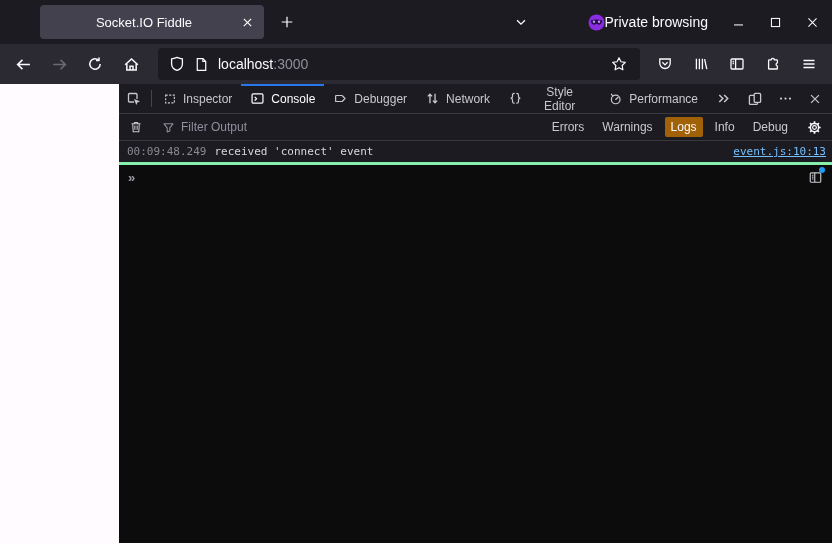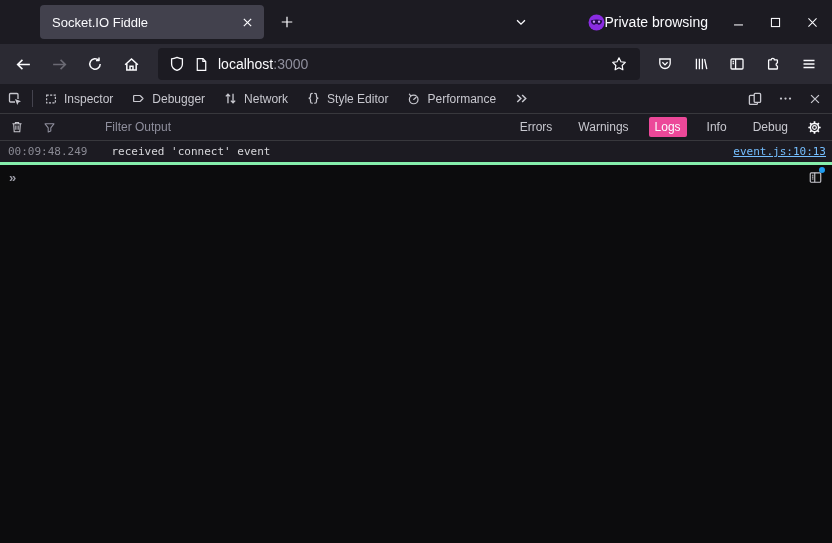--- a/index.html
+++ b/index.html
@@ -5,75 +5,75 @@
   * { box-sizing: border-box; margin: 0; padding: 0; }
   html,body { width: 832px; height: 543px; overflow: hidden; }
   body { background:#1c1b22; font-family:"Liberation Sans",sans-serif; -webkit-font-smoothing:antialiased; }
   button { background:none; border:none; color:inherit; cursor:pointer; font-family:inherit; }
   svg { display:block; }
 
   
   .titlebar { height:44px; background:#1c1b22; display:flex; align-items:center; color:#fbfbfe; }
   .tab { margin-left:40px; width:224px; height:34px; background:#42414d; border-radius:4px;
          display:flex; align-items:center; padding:0 6px 0 12px; font-size:13px; cursor:pointer; }
-  .tab-title { flex:1; white-space:nowrap; overflow:hidden; }
+  .tab-title { flex:1; white-space:nowrap; overflow:hidden;text-align:center; }
   .iconbtn { display:flex; align-items:center; justify-content:center; border-radius:4px; color:#fbfbfe; }
   .tab-close { width:22px; height:22px; border-radius:3px; }
   .newtab { width:30px; height:30px; margin-left:8px; }
   .tb-spacer { flex:1; }
   .tablist-btn { width:30px; height:30px; margin-right:52px; }
   .private-badge { display:flex; align-items:center; font-size:14px; margin-right:16px; }
   .win-controls { display:flex; align-items:center; gap:9px; margin-right:6px; }
   .win-btn { width:28px; height:28px; }
 
   
   .navbar { height:40px; background:#2b2a33; display:flex; align-items:center; padding:12px 6px; gap:2px; color:#fbfbfe; }
   .nav-btn { width:34px; height:32px; display:flex; align-items:center; justify-content:center; border-radius:4px; }
   .nav-btn.disabled { color:#6b6a74; cursor:default; }
   .urlbar { flex:1; height:32px; background:#1c1b22; border-radius:4px; display:flex; align-items:center;
             gap:9px; padding:0 8px 0 11px; margin:0 6px 0 8px; cursor:text; }
   .url-text { font-size:14px; color:#fbfbfe; flex:1; white-space:nowrap; overflow:hidden; }
   .url-port { color:#8f8f9d; }
   .star-btn { width:26px; height:26px; }
 
   
-  .content { display:flex; height:459px;flex-direction:column; }
+  .content { display:flex; height:459px; }
   .page { width:119px; background:#fffbfe; }
   .devtools { flex:1; min-width:0; display:flex; flex-direction:column; background:#0c0c0d; color:#c8c8cf; }
 
   
   .dt-tabbar { height:30px; flex:0 0 30px; background:#1c1b22; border-bottom:1px solid #38383d;
                display:flex; align-items:stretch; font-size:12px; }
   .dt-iconbtn { width:30px; display:flex; align-items:center; justify-content:center; color:#c8c8cf; }
   .vsep { width:1px; background:#44434e; margin:6px 2px; }
   .dt-tab { display:flex; align-items:center; gap:6px; padding:0 9px; position:relative; color:#c8c8cf; font-size:12px; }
   .dt-tab.active { color:#ffffff; }
   .dt-tab.active::before { content:""; position:absolute; top:0; left:0; right:0; height:2px; background:#2878eb; }
   .dt-more { padding:0 9px; display:flex; align-items:center; }
   .dt-right { margin-left:auto; display:flex; align-items:center; padding-right:2px; }
 
   
   .dt-filterbar { height:27px; flex:0 0 27px; background:#1c1b22; border-bottom:1px solid #38383d;
                   display:flex; align-items:center; font-size:12px; padding:0 3px; }
   .trash-btn { width:28px; height:24px; display:flex; align-items:center; justify-content:center; color:#c8c8cf; }
   .filter-wrap { flex:1; display:flex; align-items:center; gap:6px; padding-left:7px; color:#8f8f9d; min-width:0; }
   .filter-input { flex:1; min-width:0; background:transparent; border:none; outline:none; color:#d7d7db;
-                  font-size:12px; font-family:inherit;margin-left:43px; }
+                  font-size:12px; font-family:inherit; }
   .filter-input::placeholder { color:#8f8f9d; }
-  .chip-group { display:flex; align-items:flex-start; gap:14px; }
+  .chip-group { display:flex; align-items:flex-start; gap:6px; }
   .chip { color:#c8c8cf; font-size:12px; padding:3px 6px; border-radius:2px; white-space:nowrap; }
-  .chip.active { background:#ec4899; color:#fbfbfe; }
+  .chip.active { background:#a16207; color:#fbfbfe; }
   .gear-btn { width:30px; height:25px; display:flex; align-items:center; justify-content:center; color:#fbfbfe; }
 
   
   .log-row { height:24px; flex:0 0 24px; background:#1c1b22; border-bottom:3px solid #86efac;
              display:flex; align-items:center; font-family:"DejaVu Sans Mono",monospace; font-size:11px;
              padding:0 6px 0 8px; }
   .log-ts { color:#8a8a94; }
-  .log-msg { color:#d7d7db; margin-left:24px; flex:1; white-space:nowrap; overflow:hidden; }
+  .log-msg { color:#d7d7db; margin-left:8px; flex:1; white-space:nowrap; overflow:hidden; }
   .log-link { color:#75bfff; text-decoration:underline; white-space:nowrap; cursor:pointer; }
 
   .input-row { height:24px; flex:0 0 24px; display:flex; align-items:center; padding:0 7px 0 9px; }
   .prompt { color:#9d9da7; font-size:13px; font-weight:bold; }
   .sidebar-toggle { margin-left:auto; position:relative; width:20px; height:20px; display:flex;
                     align-items:center; justify-content:center; color:#c8c8cf; }
   .notif-dot { position:absolute; top:0px; right:0px; width:6px; height:6px; border-radius:50%; background:#1f9cf0; }
   .dt-fill { flex:1; background:#0c0c0d; }
 </style>
 </head>
@@ -208,20 +208,27 @@
             <path d="M11 8V3.5a1 1 0 0 0-1-1H3.5a1 1 0 0 0-1 1V10a1 1 0 0 0 1 1H8"></path>
             <path d="M8 8l6 2.3-2.6 1.1L10.3 14z" fill="currentColor" stroke="none"></path>
           </svg>
         </button>
         <div class="vsep"></div>
         <button class="dt-tab">
           <svg width="14" height="14" viewBox="0 0 16 16" stroke="currentColor" stroke-width="1.3" fill="none">
             <rect x="3" y="3.5" width="10" height="9" stroke-dasharray="2.4 1.6"></rect>
           </svg>
           <span>Inspector</span>
+        </button>
+        <button class="dt-tab active">
+          <svg width="15" height="15" viewBox="0 0 16 16" stroke="currentColor" stroke-width="1.3" fill="none">
+            <rect x="2.2" y="3" width="11.6" height="10" rx="1.2"></rect>
+              <path d="M5 6.2L7 8.2 5 10.2"></path>
+          </svg>
+          <span>Console</span>
         </button>
         <button class="dt-tab">
           <svg width="15" height="15" viewBox="0 0 16 16" stroke="currentColor" stroke-width="1.3" fill="none" stroke-linejoin="round">
             <path d="M3.4 4.8h5.9a1 1 0 0 1 .7.3l2.8 2.9-2.8 2.9a1 1 0 0 1-.7.3H3.4a.6.6 0 0 1-.6-.6V5.4a.6.6 0 0 1 .6-.6z"></path>
           </svg>
           <span>Debugger</span>
         </button>
         <button class="dt-tab">
           <svg width="15" height="15" viewBox="0 0 16 16" stroke="currentColor" stroke-width="1.4" fill="none">
             <path d="M5.3 13V3.4M3 5.7l2.3-2.3 2.3 2.3"></path>

